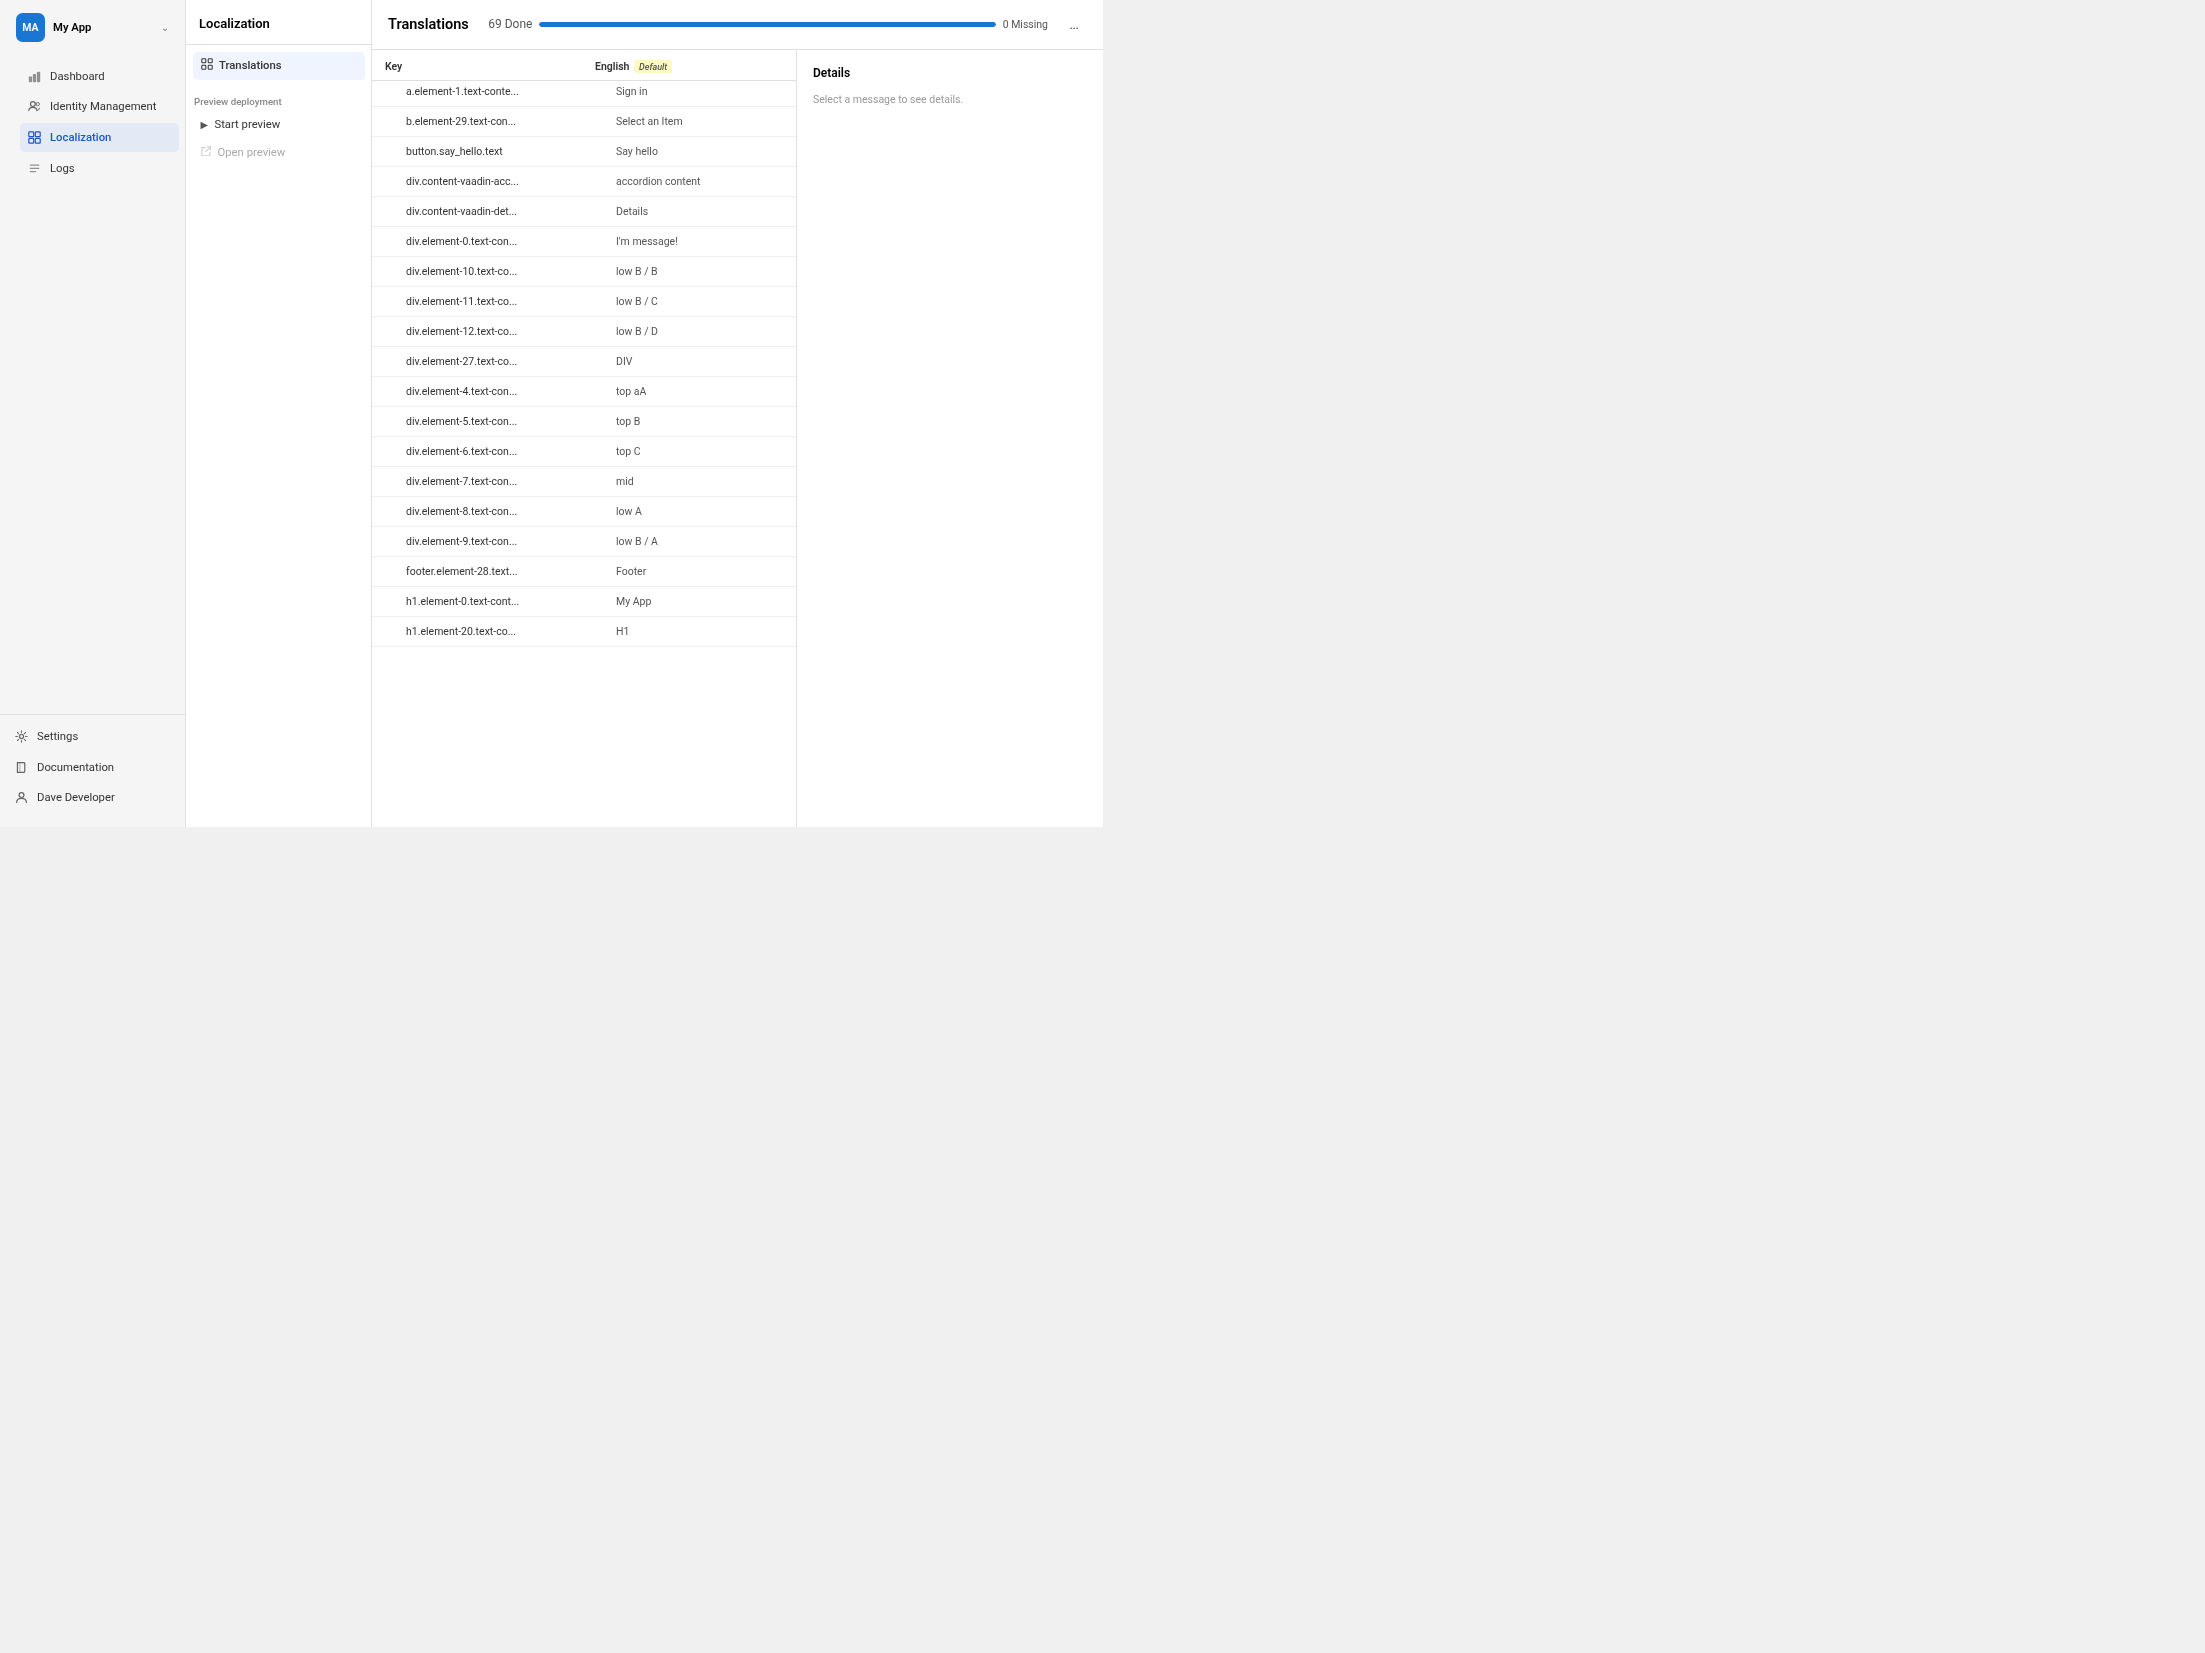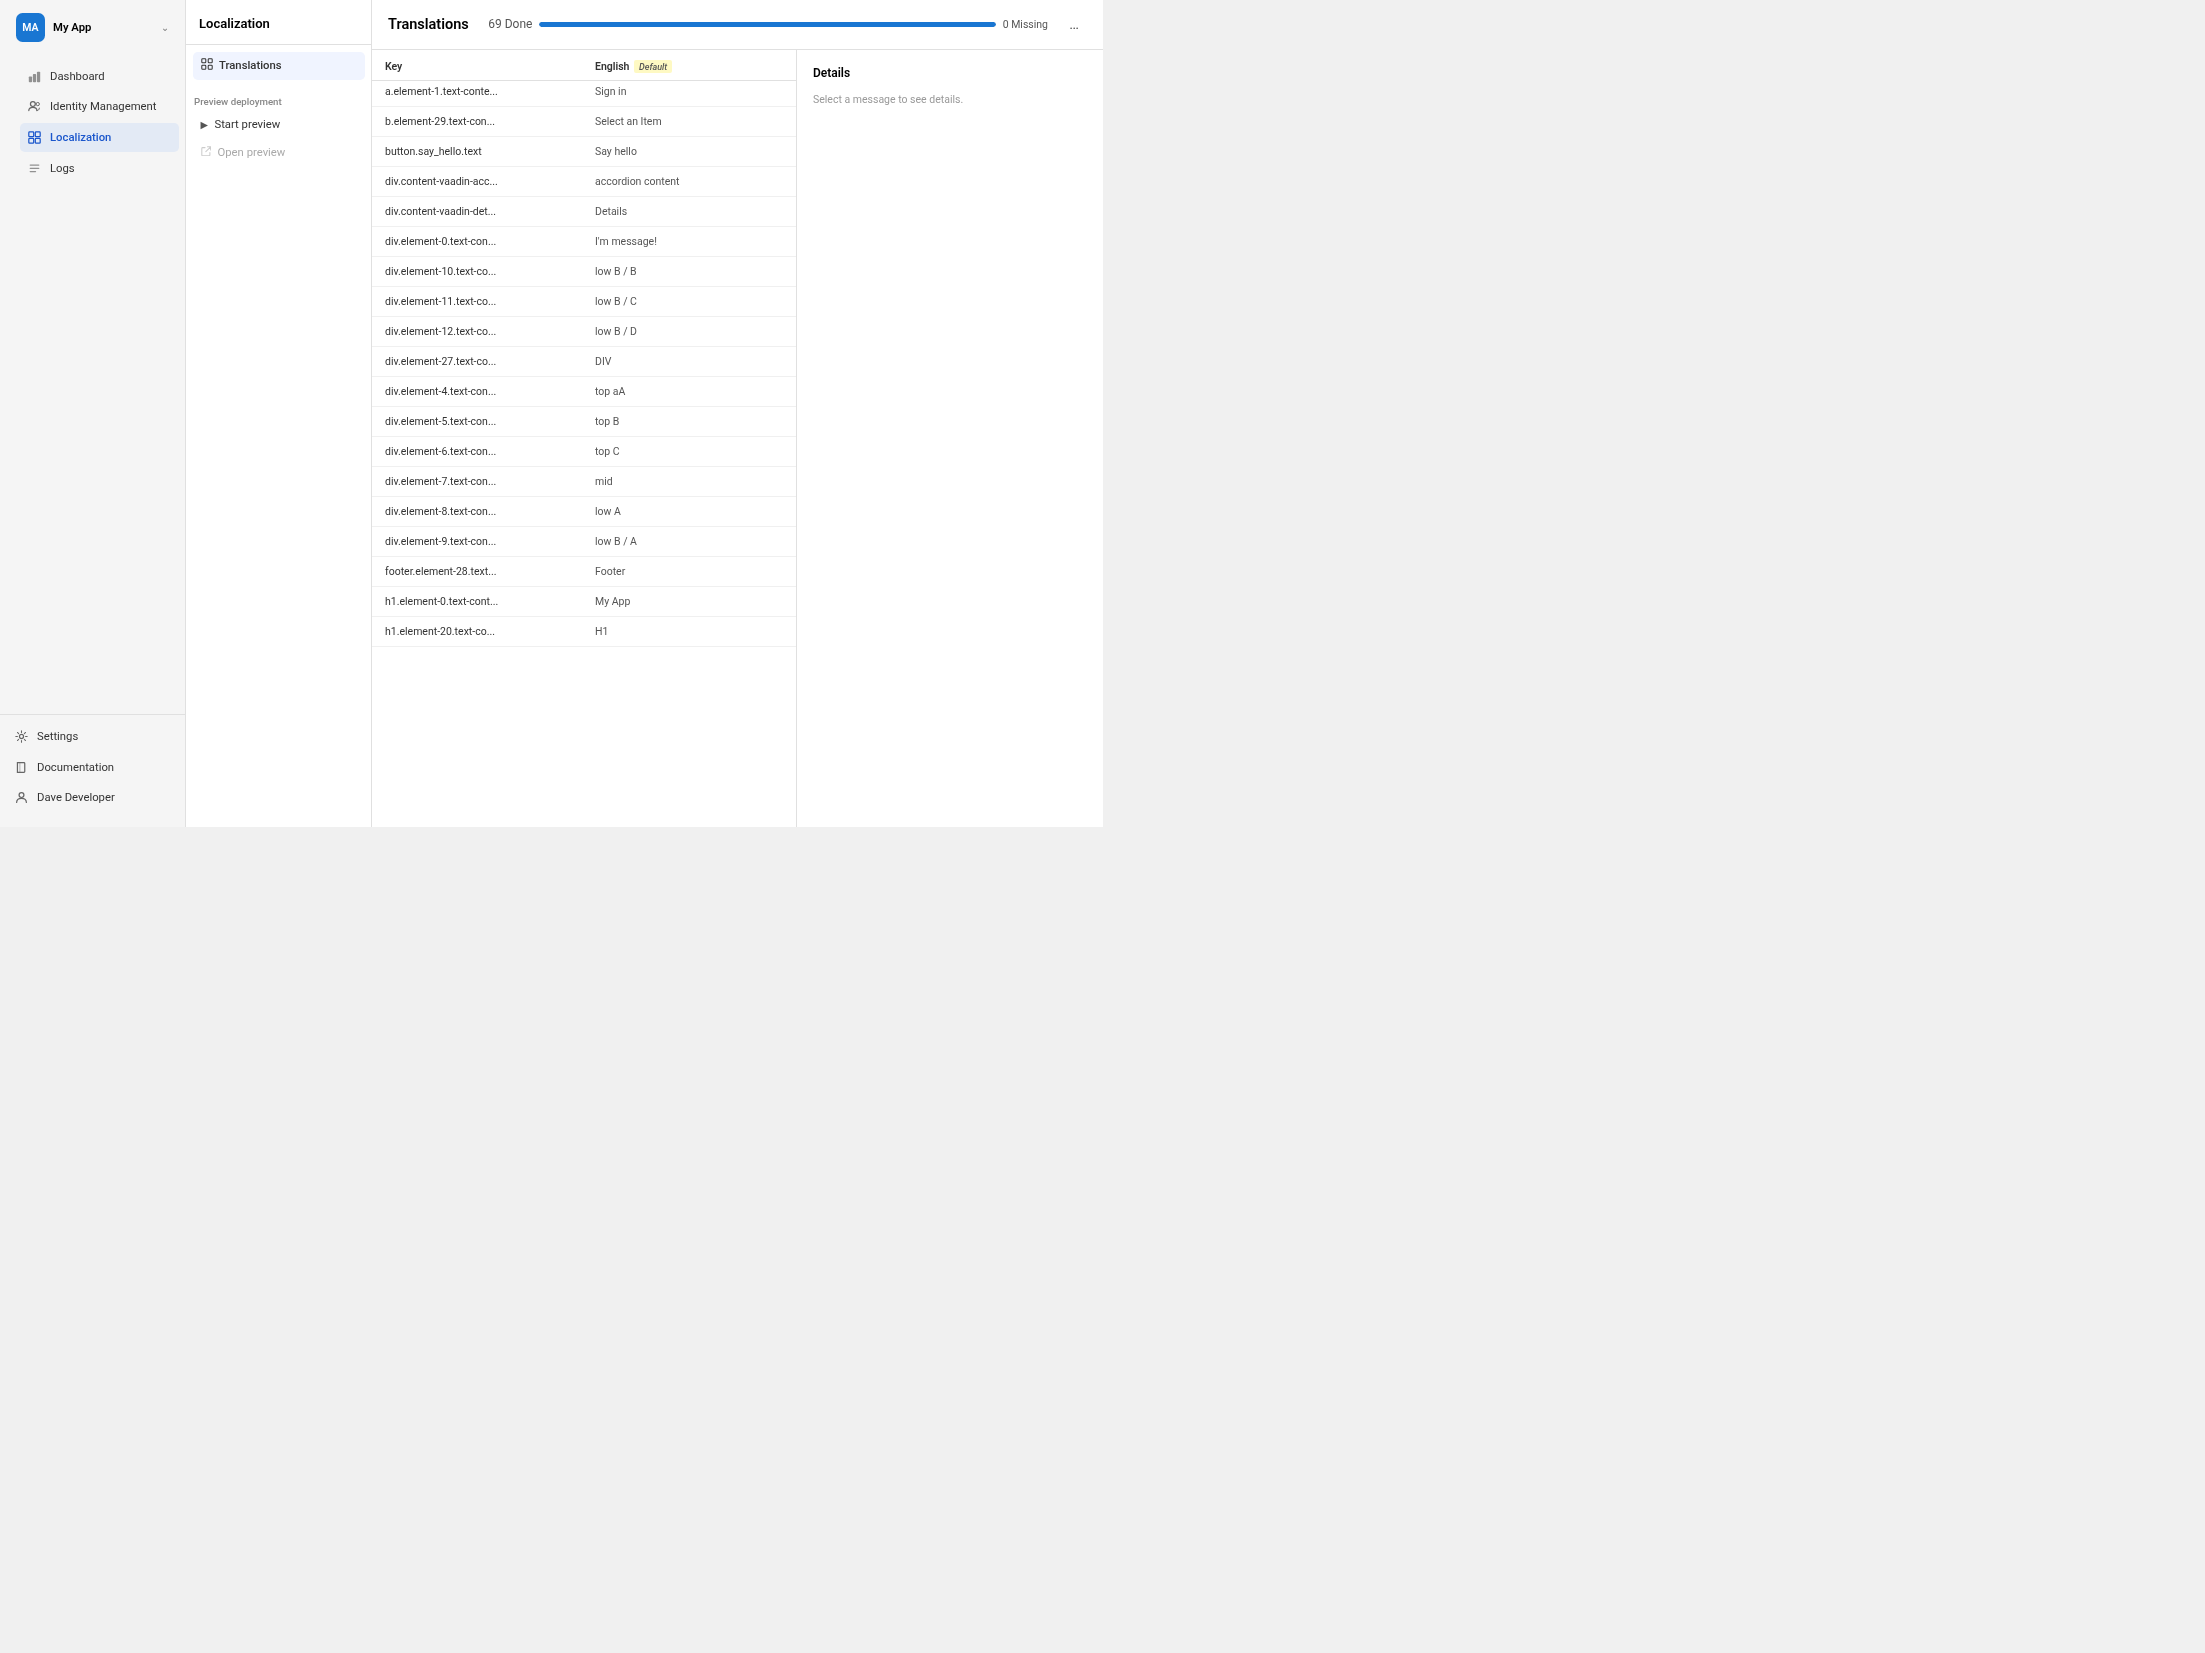--- a/index.html
+++ b/index.html
@@ -321,20 +321,21 @@
     }
 
     .td-key {
       width: 210px;
       font-size: 10.5px;
       color: #333;
       overflow: hidden;
       text-overflow: ellipsis;
       white-space: nowrap;
       flex-shrink: 0;
+      margin-left: 21px;
     }
 
     .td-value {
       flex: 1;
       font-size: 10.5px;
       color: #555;
       overflow: hidden;
       text-overflow: ellipsis;
       white-space: nowrap;
     }

